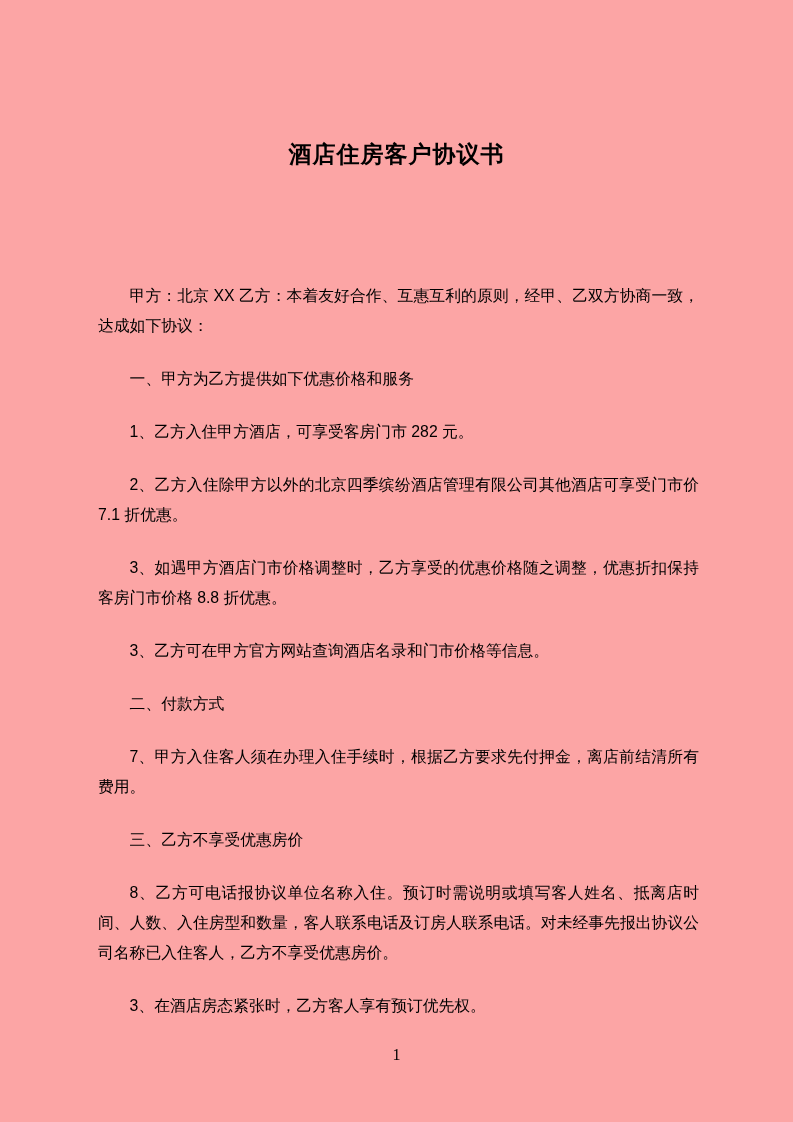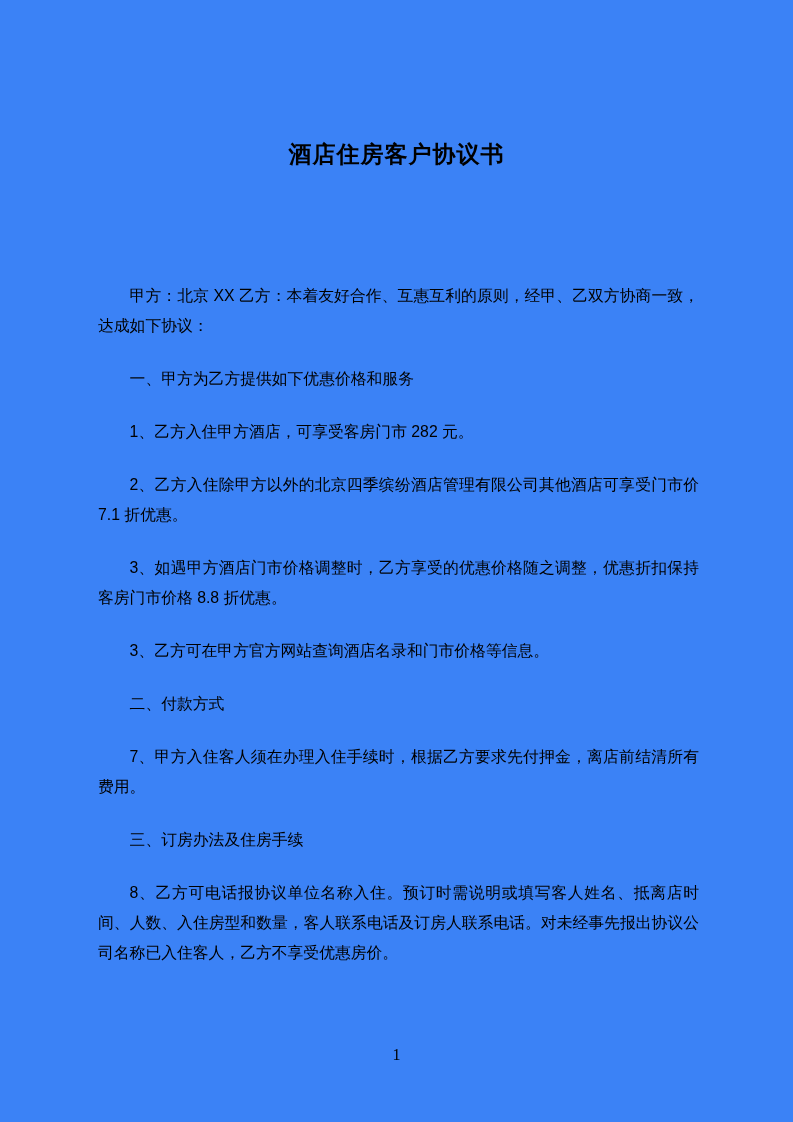--- a/index.html
+++ b/index.html
@@ -5,21 +5,21 @@
 <style>
   html, body {
     margin: 0;
     padding: 0;
     background: #ffffff;
   }
   .page {
     position: relative;
     width: 793px;
     height: 1122px;
-    background: #3b82f6;
+    background: #fca5a5;
     color: #000000;
     font-family: "Liberation Sans", "DejaVu Sans", sans-serif;
     overflow: hidden;
   }
   .doc-title {
     position: absolute;
     top: 138px;
     left: 0;
     right: 0;
     margin: 0;
@@ -63,19 +63,20 @@
 
   <div class="content">
     <p>甲方：北京 XX 乙方：本着友好合作、互惠互利的原则，经甲、乙双方协商一致，达成如下协议：</p>
     <p>一、甲方为乙方提供如下优惠价格和服务</p>
     <p>1、乙方入住甲方酒店，可享受客房门市 282 元。</p>
     <p>2、乙方入住除甲方以外的北京四季缤纷酒店管理有限公司其他酒店可享受门市价 7.1 折优惠。</p>
     <p>3、如遇甲方酒店门市价格调整时，乙方享受的优惠价格随之调整，优惠折扣保持客房门市价格 8.8 折优惠。</p>
     <p>3、乙方可在甲方官方网站查询酒店名录和门市价格等信息。</p>
     <p>二、付款方式</p>
     <p>7、甲方入住客人须在办理入住手续时，根据乙方要求先付押金，离店前结清所有费用。</p>
-    <p>三、订房办法及住房手续</p>
+    <p>三、乙方不享受优惠房价</p>
     <p>8、乙方可电话报协议单位名称入住。预订时需说明或填写客人姓名、抵离店时间、人数、入住房型和数量，客人联系电话及订房人联系电话。对未经事先报出协议公司名称已入住客人，乙方不享受优惠房价。</p>
+    <p>3、在酒店房态紧张时，乙方客人享有预订优先权。</p>
   </div>
 
   <div class="page-number">1</div>
 
 </div>
 
 </body></html>

